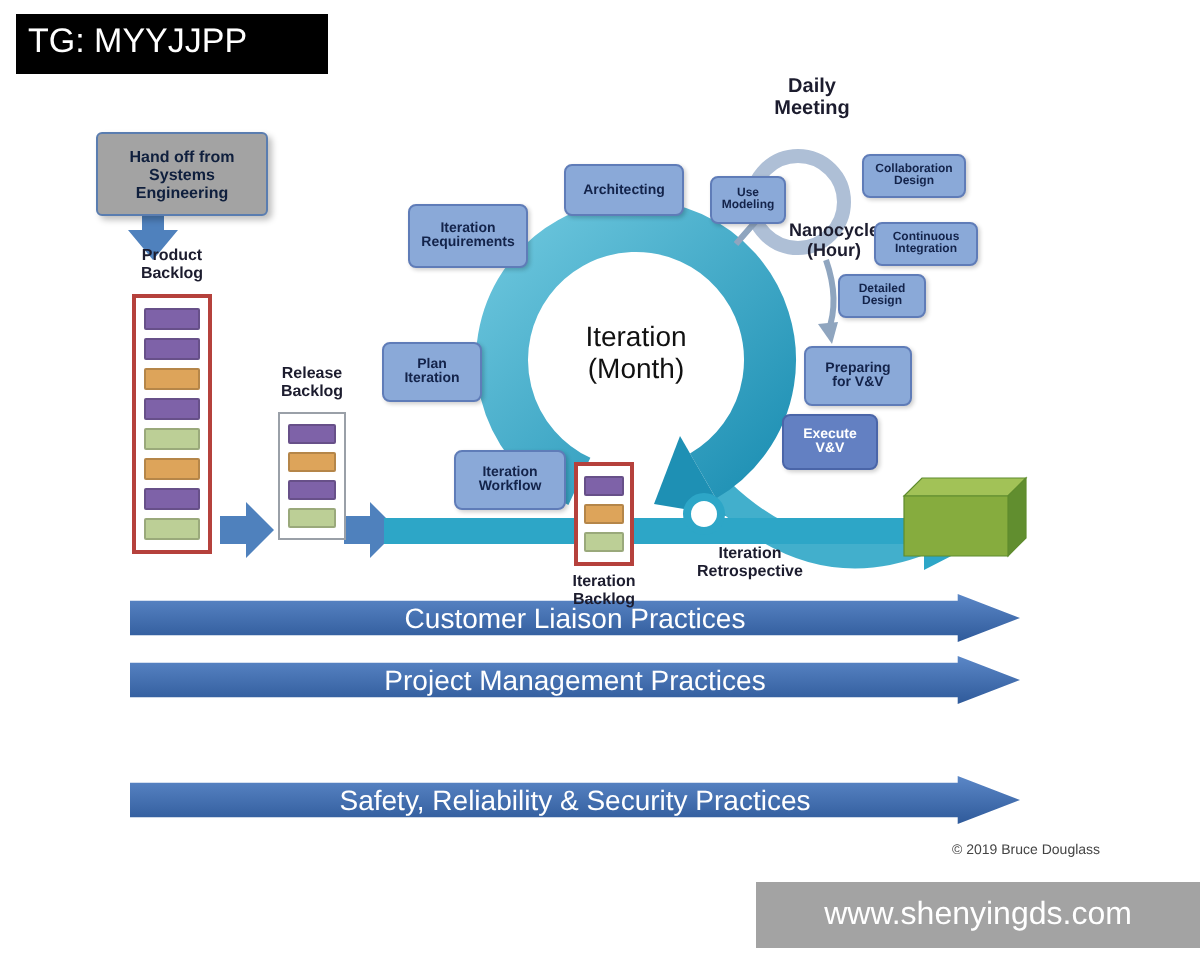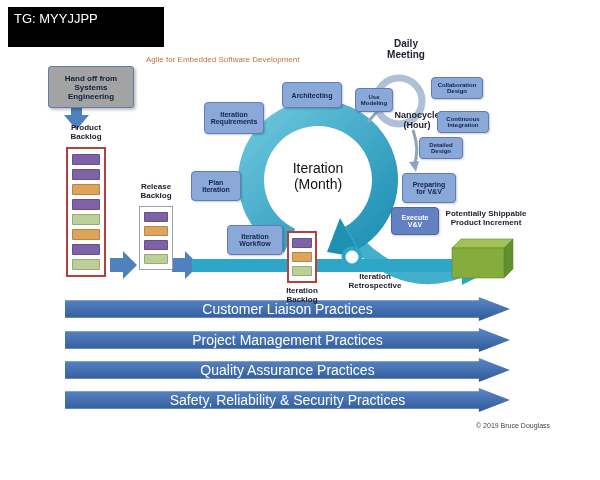--- a/index.html
+++ b/index.html
@@ -1,20 +1,20 @@
 <!DOCTYPE html>
 <html><head>
 <meta charset="utf-8">
 <style>
   html,body{margin:0;padding:0;background:#fff;}
   .stage{position:relative;width:600px;height:480px;background:#ffffff;
          font-family:"Liberation Sans", sans-serif;overflow:hidden;}
   .pre{white-space:pre-line;}
   .tg-tag{position:absolute;left:8px;top:7px;width:150px;background:#000;color:#fff;
-          font-size:13px;padding:4px 0 21px 6px;z-index:5;}
+          font-size:17px;padding:4px 0 6px 6px;z-index:5;}
   .watermark{position:absolute;right:0;top:441px;width:222px;height:33px;background:#a3a3a3;
              color:#fff;font-size:16px;display:flex;align-items:center;justify-content:center;z-index:5;}
   .dg-title{position:absolute;left:146px;top:55px;color:#c4713b;font-size:8px;z-index:3;}
   .handoff{position:absolute;left:48px;top:66px;width:84px;height:40px;background:#a3a3a3;
            border:1px solid #5a7db0;border-radius:3px;color:#0f1f3d;font-size:8px;font-weight:bold;
            display:flex;align-items:center;justify-content:center;text-align:center;
            box-shadow:2px 2px 3px rgba(0,0,0,.25);z-index:3;}
   .lbl{position:absolute;color:#1c1c2e;font-size:8px;font-weight:bold;text-align:center;z-index:3;}
   .center-lbl{position:absolute;left:276px;top:160px;width:84px;font-size:14px;font-weight:400;
               color:#111;text-align:center;z-index:3;}
@@ -70,21 +70,21 @@
     <polygon points="385,96 393,99 386,106" fill="#8fa5bf"></polygon>
     <path d="M 413 130 Q 420 150 414 166" stroke="#8fa5bf" stroke-width="3" fill="none"></path>
     <polygon points="409,162 416,172 419,161" fill="#8fa5bf"></polygon>
 
     <polygon points="452,248 461,239 513,239 504,248" fill="#a2c257" stroke="#5f8c2e" stroke-width="0.6"></polygon>
     <polygon points="504,248 513,239 513,269 504,278" fill="#618e2f" stroke="#5f8c2e" stroke-width="0.6"></polygon>
     <polygon points="452,248 504,248 504,278 452,278" fill="#86ac3e" stroke="#5f8c2e" stroke-width="0.6"></polygon>
   </svg>
 
   <div class="tg-tag">TG: MYYJJPP</div>
-  <div class="dg-title">Agile for Embedded Software Development</div>
+  <div class="watermark">www.shenyingds.com</div>
   <div class="copyright">© 2019 Bruce Douglass</div>
 
   <div class="handoff pre">Hand off from
 Systems
 Engineering</div>
 
   <div class="lbl pre" style="left:58px;top:123px;width:56px;">Product
 Backlog</div>
   <div class="lbl pre" style="left:132px;top:182px;width:48px;">Release
 Backlog</div>
@@ -134,23 +134,20 @@
 (Hour)</div>
   <div class="node tiny pre" style="left:355px;top:88px;width:36px;height:22px;">Use
 Modeling</div>
   <div class="node tiny pre" style="left:431px;top:77px;width:50px;height:20px;">Collaboration
 Design</div>
   <div class="node tiny pre" style="left:437px;top:111px;width:50px;height:20px;">Continuous
 Integration</div>
   <div class="node tiny pre" style="left:419px;top:137px;width:42px;height:20px;">Detailed
 Design</div>
 
-  <div class="lbl pre" style="left:434px;top:209px;width:104px;">Potentially Shippable
-Product Increment</div>
   <div class="lbl pre" style="left:340px;top:272px;width:70px;">Iteration
 Retrospective</div>
 
   <div class="practice" style="top:297px;">Customer Liaison Practices</div>
   <div class="practice" style="top:328px;">Project Management Practices</div>
-  <div class="practice" style="top:358px;">Quality Assurance Practices</div>
   <div class="practice" style="top:388px;">Safety, Reliability &amp; Security Practices</div>
 
 </div>
 
 </body></html>

